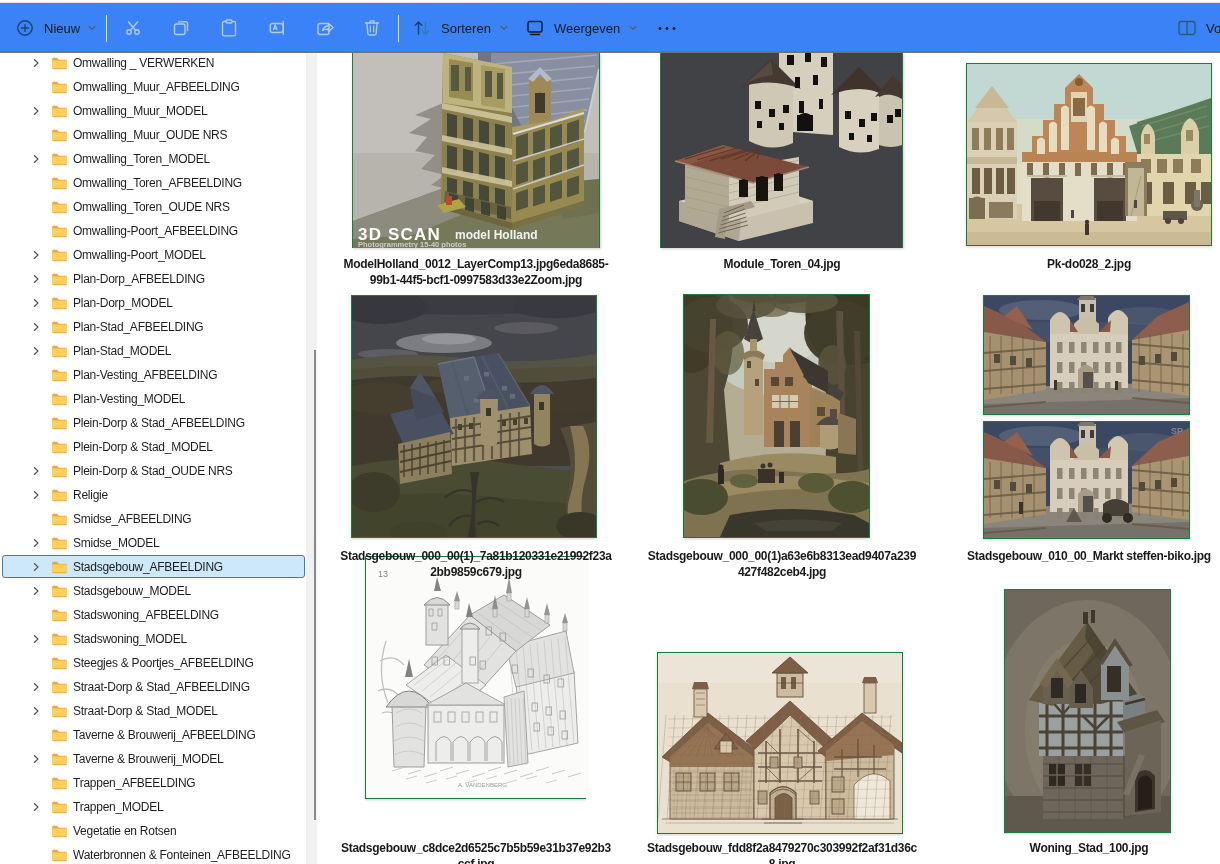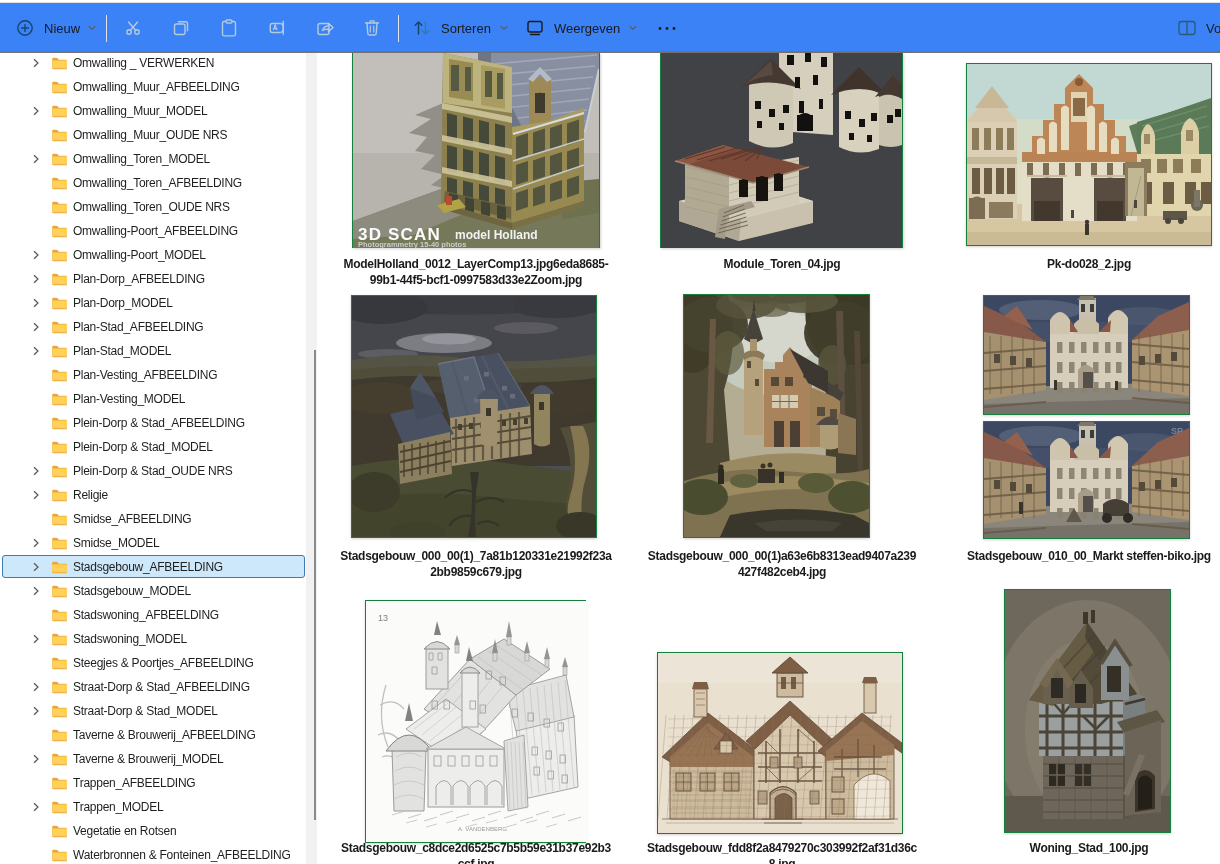--- a/index.html
+++ b/index.html
@@ -905,21 +905,21 @@
         <rect x="42" y="62" width="6" height="9" fill="#544a3a"></rect>
         <rect x="155" y="60" width="6" height="9" fill="#544a3a"></rect>
         <path d="M119 82 q12 -10 26 0 l0 12 l-26 0 Z" fill="#463f36"></path>
         <circle cx="123" cy="96" r="5" fill="#2e2a24"></circle>
         <circle cx="144" cy="96" r="5" fill="#2e2a24"></circle>
         <rect x="35" y="80" width="4" height="12" fill="#3a342c"></rect>
         <path d="M82 100 l8 -14 l8 14 Z" fill="#5f594c"></path>
         <text x="187" y="12" font-size="9" font-weight="bold" fill="#8a93a5" opacity="0.8">SP</text>
       </svg>
     </div>
-<div class="thumb" style="left:365px;top:600px;width:221px;height:243px;">
+<div class="thumb" style="left:365px;top:556px;width:221px;height:243px;">
       <svg width="221" height="241" viewBox="0 0 221 241" preserveAspectRatio="none">
         <rect width="221" height="241" fill="#fbfbfa"></rect>
         <text x="12" y="20" font-size="9" fill="#828280">13</text>
         <path d="M20 84 q-10 32 2 62 M14 104 q14 -8 24 4 M12 134 q12 -6 22 6 M16 156 q10 -4 18 6" stroke="#c0c0be" stroke-width="1.3" fill="none"></path>
         <path d="M150 128 L208 114 L212 186 L158 198 Z" fill="#ededeb" stroke="#9c9c9a" stroke-width="0.9"></path>
         <path d="M140 90 L200 74 L208 116 L150 130 Z" fill="#e2e2e0" stroke="#9c9c9a" stroke-width="0.9"></path>
         <path d="M143 92.0 L152 196.0" stroke="#c0c0be" stroke-width="0.6"></path>
         <path d="M150 90.4 L159 194.8" stroke="#c0c0be" stroke-width="0.6"></path>
         <path d="M157 88.8 L166 193.6" stroke="#c0c0be" stroke-width="0.6"></path>
         <path d="M164 87.2 L173 192.4" stroke="#c0c0be" stroke-width="0.6"></path>

